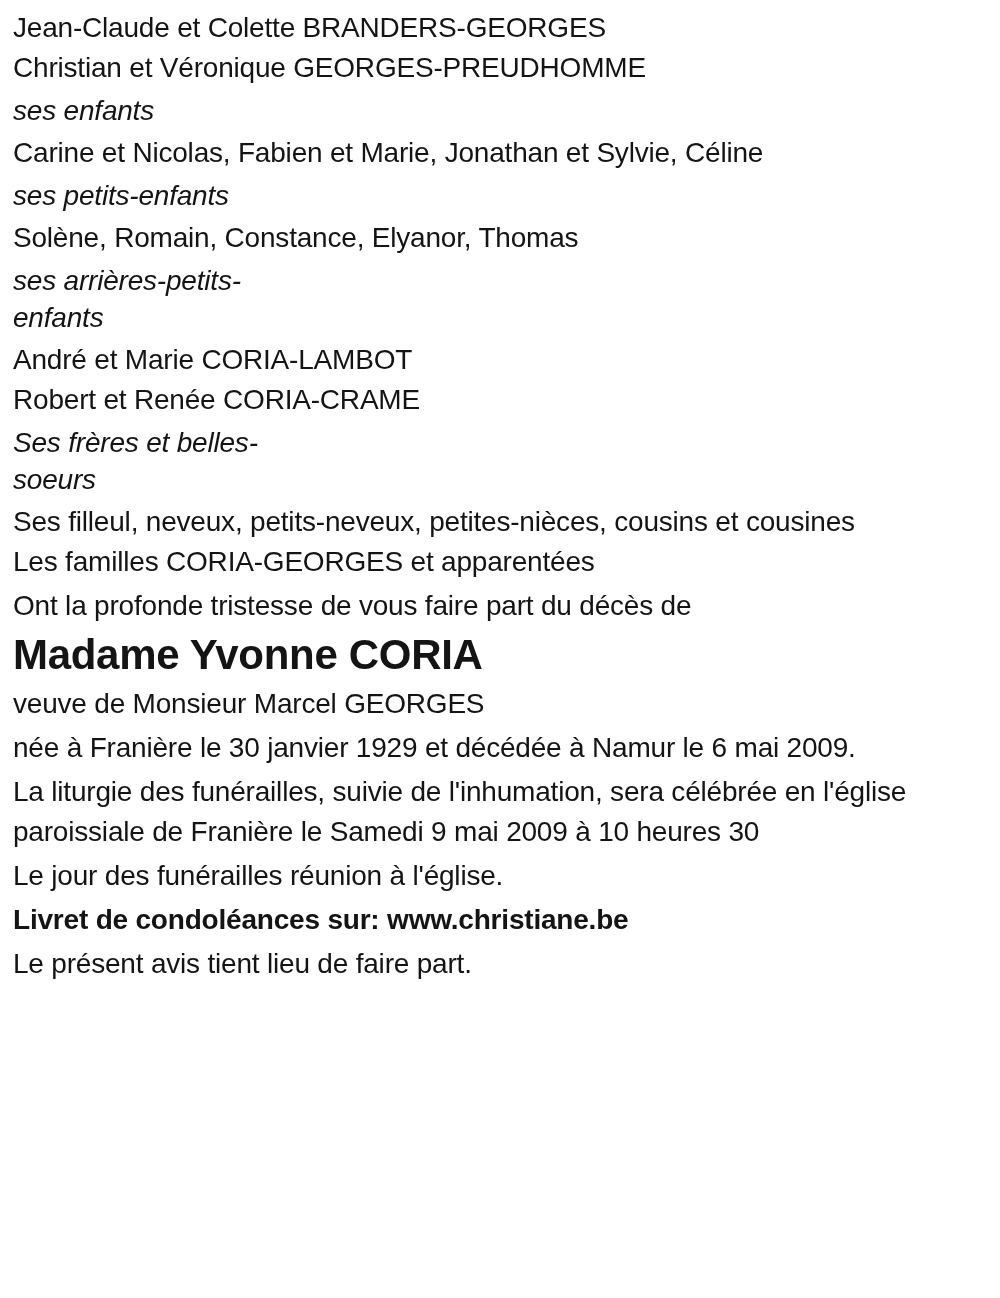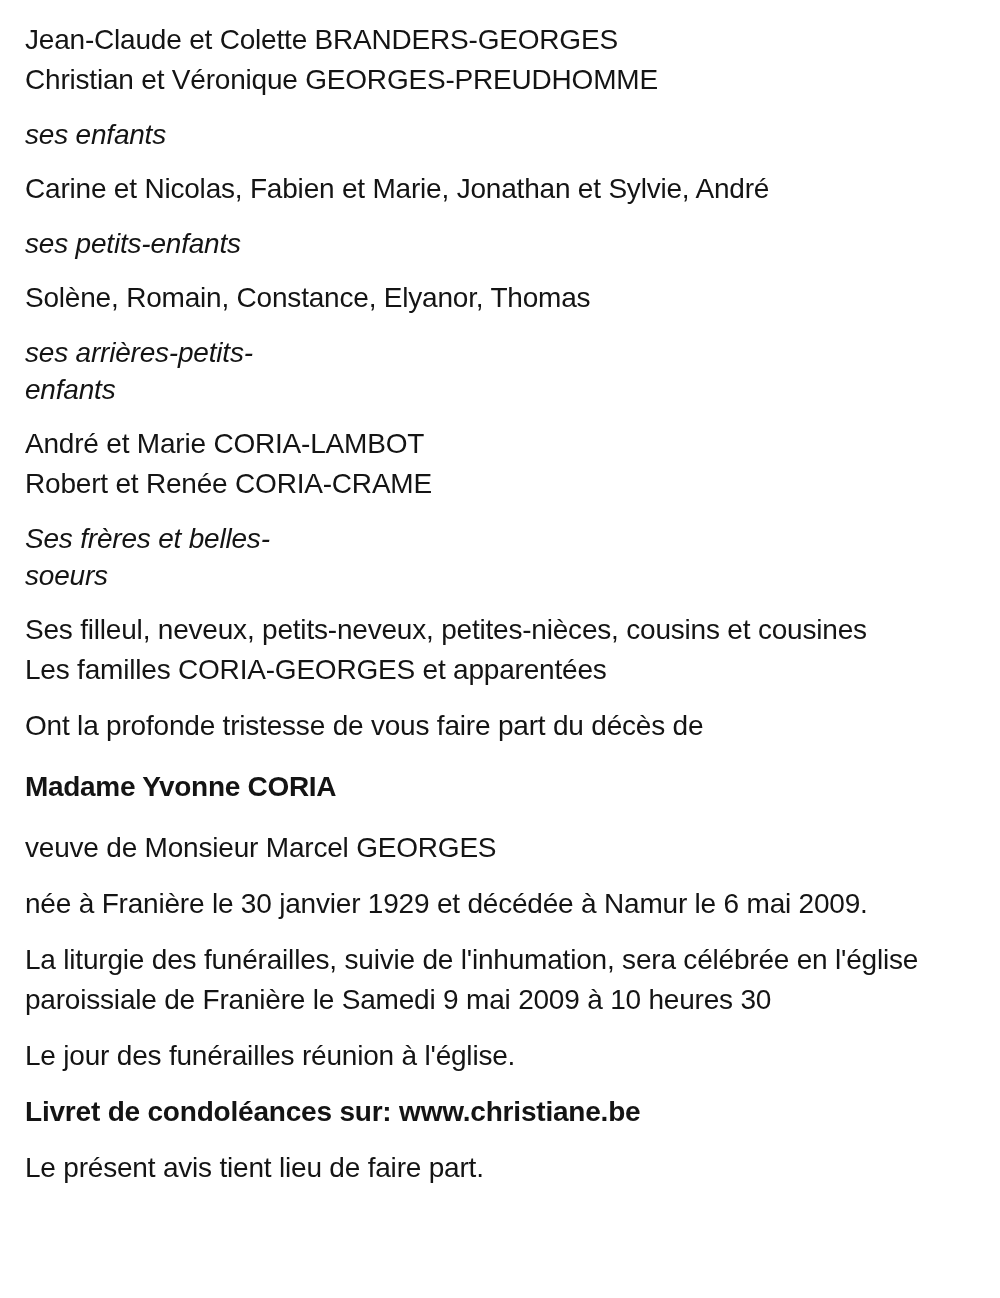--- a/index.html
+++ b/index.html
@@ -15,32 +15,32 @@
     box-sizing: border-box;
     background: #ffffff;
     color: #141414;
     font-family: "Liberation Sans", "DejaVu Sans", sans-serif;
     font-size: 28px;
     line-height: 40px;
     letter-spacing: -0.2px;
     padding: 4px 15px 0 9px;
   }
   .sheet p {
-    margin: 16px;
+    margin: 4px;
     white-space: pre-line; 
   }
   .relation {
     text-align: left;
     font-style: italic;
     line-height: 37px;
     margin-top: -11px;
   }
   .bold { font-weight: 700; }
   .title {
-    font-size: 28px;
+    font-size: 42px;
     line-height: 50px;
     font-weight: 700;
     margin-top: 36px;
     letter-spacing: -0.3px;
   }
   .mt-announce   { margin-top: 44px; }
   .mt-widow      { margin-top: 36px; }
   .mt-birth      { margin-top: 38px; }
   .mt-liturgy    { margin-top: 14px; }
   .mt-gathering  { margin-top: 6px;  }
@@ -51,21 +51,21 @@
 </style>
 </head>
 <body>
 
 <div class="sheet">
 
   <p class="names">Jean-Claude et Colette BRANDERS-GEORGES
 Christian et Véronique GEORGES-PREUDHOMME</p>
   <p class="relation">ses enfants</p>
 
-  <p class="names">Carine et Nicolas, Fabien et Marie, Jonathan et Sylvie, André</p>
+  <p class="names">Carine et Nicolas, Fabien et Marie, Jonathan et Sylvie, Céline</p>
   <p class="relation">ses petits-enfants</p>
 
   <p class="names">Solène, Romain, Constance, Elyanor, Thomas</p>
   <p class="relation">ses arrières-petits-
 enfants</p>
 
   <p class="names">André et Marie CORIA-LAMBOT
 Robert et Renée CORIA-CRAME</p>
   <p class="relation">Ses frères et belles-
 soeurs</p>

